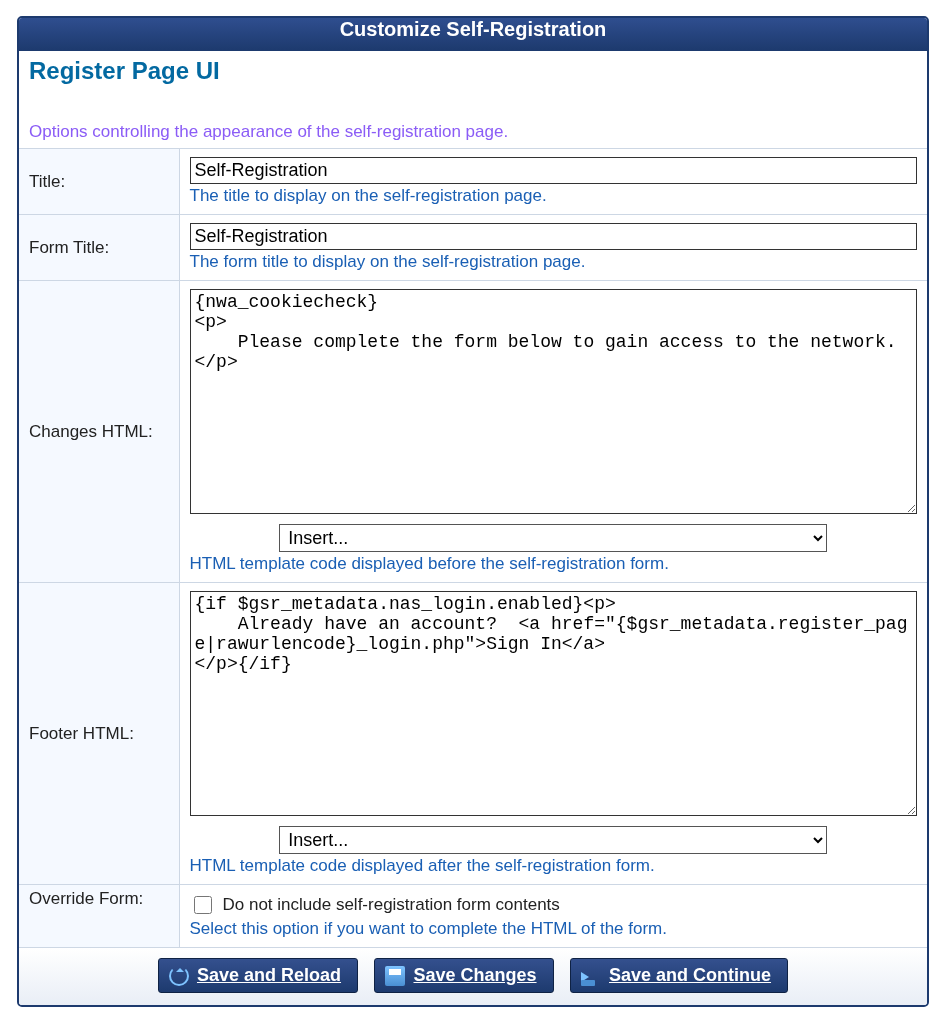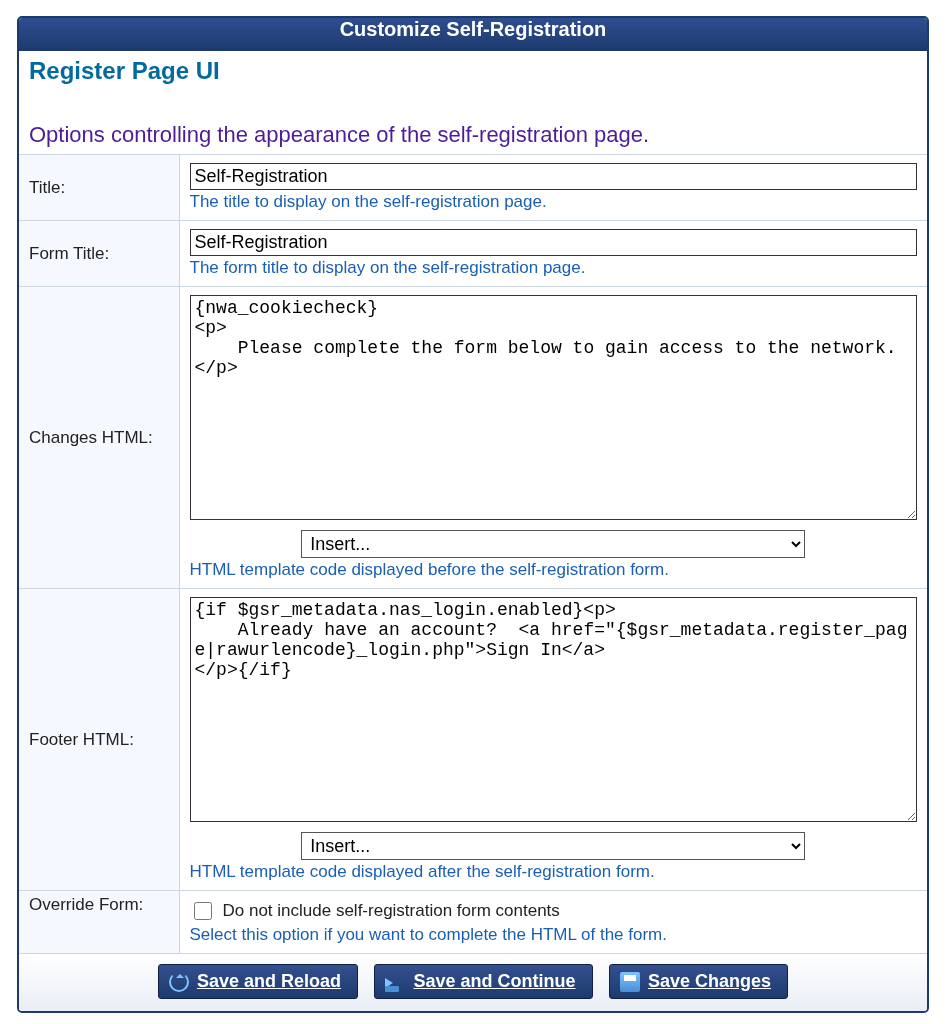--- a/index.html
+++ b/index.html
@@ -33,22 +33,22 @@
     border-bottom: 1px solid #cdd7e4;
     background: #fff;
   }
   .section-title {
     font-size: 24px;
     font-weight: bold;
     color: #0369a1;
     margin: 0 0 2px 0;
   }
   .section-sub {
-    color: #4c1d95;
-    font-size: 22px;
+    color: #8b5cf6;
+    font-size: 17px;
     margin-top: 37px;
   }
   table.form-tbl {
     width: 100%;
     border-collapse: collapse;
   }
   table.form-tbl > tbody > tr > td {
     border-top: 1px solid #cdd7e4;
     padding: 8px 10px;
     vertical-align: top;
@@ -90,21 +90,21 @@
     border: 1px solid #333;
     resize: both;
     white-space: pre-wrap;
     word-break: break-all;
   }
   .insert-row {
     text-align: center;
     margin-top: 6px;
   }
   .insert-row select {
-    width: 504px;
+    width: 548px;
     font-size: 18px;
     padding: 2px 4px;
     border: 1px solid #555;
     background: #fff;
   }
   .chk-row {
     display: flex;
     align-items: center;
     gap: 8px;
     font-size: 17px;
@@ -256,22 +256,22 @@
       </tr>
     </tbody>
   </table>
 
   <div class="button-row">
     <button class="btn">
       <span class="ic ic-reload"></span>
       <span>Save and Reload</span>
     </button>
     <button class="btn">
+      <span class="ic ic-save"></span>
+      <span>Save Changes</span>
+    </button>
+    <button class="btn">
       <span class="ic ic-continue"></span>
       <span>Save and Continue</span>
     </button>
-    <button class="btn">
-      <span class="ic ic-save"></span>
-      <span>Save Changes</span>
-    </button>
   </div>
 
 </div>
 
 </body></html>

